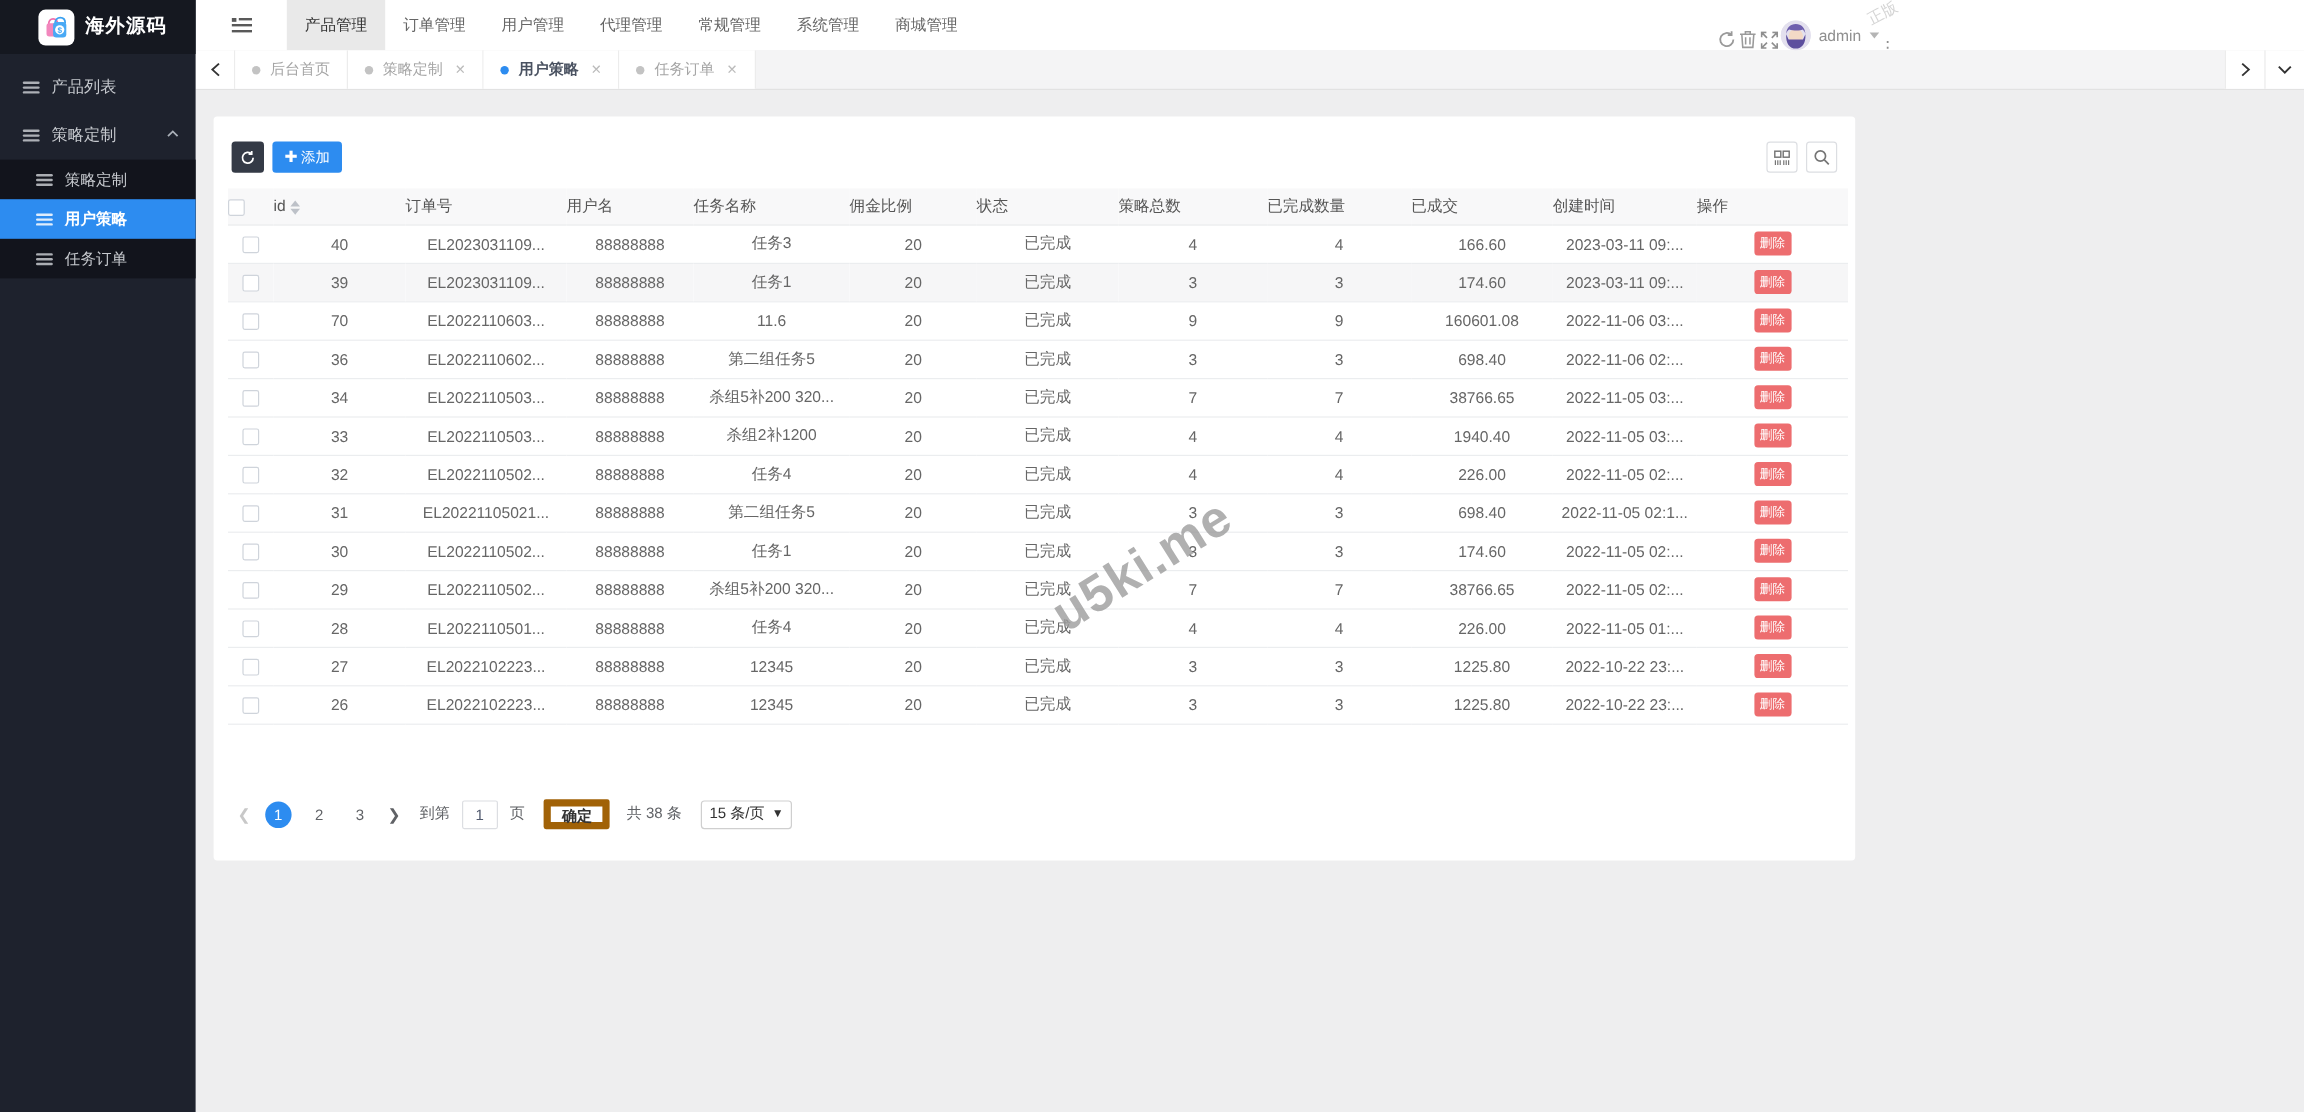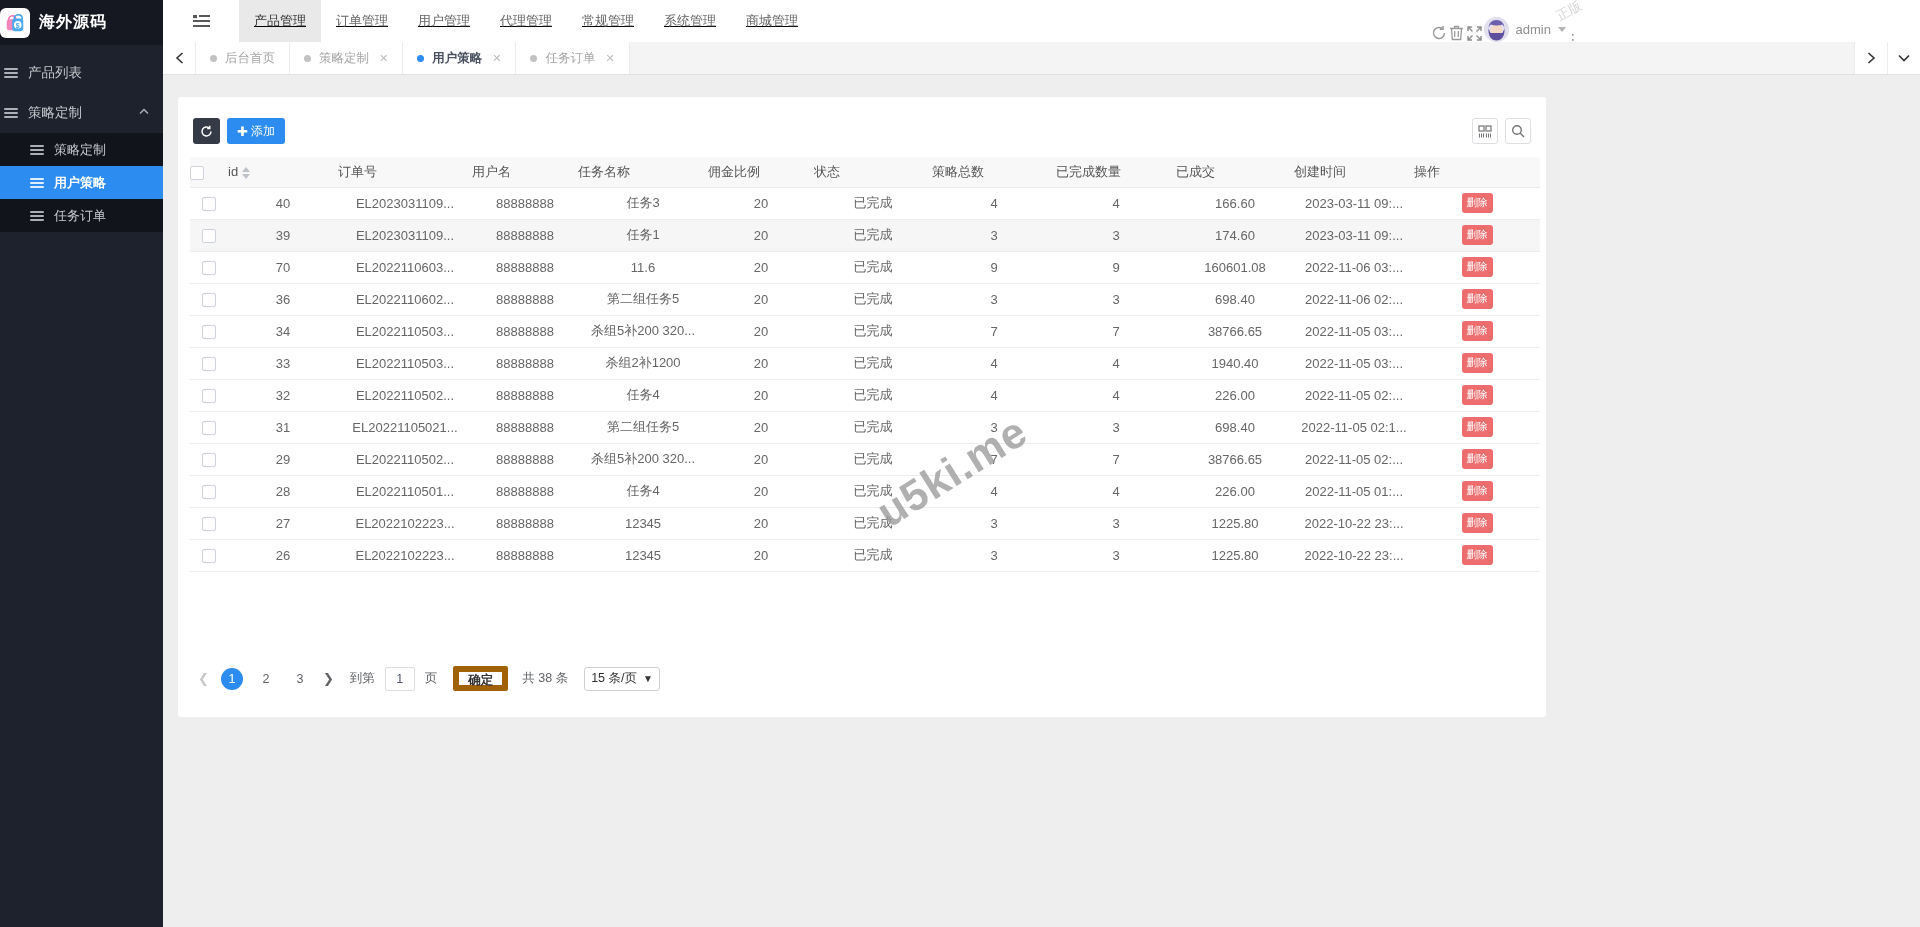--- a/index.html
+++ b/index.html
@@ -1,25 +1,25 @@
 <!DOCTYPE html>
 <html><head>
 <meta charset="utf-8">
 <style>
   * { margin:0; padding:0; box-sizing:border-box; }
   html,body { width:1920px; height:927px; overflow:hidden; font-family:"Liberation Sans","DejaVu Sans",sans-serif; background:#eeeeef; }
   .app { position:relative; width:1920px; height:927px; }
 
   
   .sidebar { position:absolute; left:0; top:0; width:163px; height:927px; background:#1e222d; z-index:5; }
-  .logo { height:45px; background:#151820; display:flex; align-items:center; padding-left:0; gap:9px; }
+  .logo { height:45px; background:#151820; display:flex; align-items:center; padding-left:32px; gap:9px; }
   .logo-badge { width:30px; height:30px; background:#fff; border-radius:6px; display:flex; align-items:center; justify-content:center; }
   .logo-title { color:#fff; font-size:16px; font-weight:bold; letter-spacing:1px; }
   .menu { padding-top:8px; }
-  .menu-item { height:40px; display:flex; align-items:center; padding-left:4px; gap:10px; color:#c6c9ce; font-size:13.5px; cursor:pointer; position:relative; }
+  .menu-item { height:40px; display:flex; align-items:center; padding-left:19px; gap:10px; color:#c6c9ce; font-size:13.5px; cursor:pointer; position:relative; }
   .menu-item .bars { opacity:.85; }
   .menu-item .chev { position:absolute; right:14px; top:15px; }
   .submenu { background:#12141c; }
   .submenu .menu-item { padding-left:30px; height:33px; font-size:13px; }
   .submenu .menu-item.active { background:#2d8cf0; color:#fff; }
   .bars { display:inline-block; width:14px; }
   .bars i { display:block; height:2px; background:currentColor; margin:2px 0; border-radius:1px; }
   .bars i:nth-child(1){ width:14px; } .bars i:nth-child(2){ width:14px; } .bars i:nth-child(3){ width:14px; }
 
   
@@ -161,21 +161,21 @@
 
   <div class="header">
     <div class="collapse-btn">
       <svg width="17" height="14" viewBox="0 0 17 14">
         <rect x="0" y="1" width="4" height="3.2" fill="#595959"></rect>
         <rect x="6" y="1" width="11" height="2" fill="#595959"></rect>
         <rect x="0" y="6" width="17" height="2" fill="#595959"></rect>
         <rect x="0" y="11" width="17" height="2" fill="#595959"></rect>
       </svg>
     </div>
-    <div id="topnav" style="display:flex;text-decoration:underline;">
+    <div id="topnav" style="display:flex;">
         <div class="nav-item active">产品管理</div>
         <div class="nav-item">订单管理</div>
         <div class="nav-item">用户管理</div>
         <div class="nav-item">代理管理</div>
         <div class="nav-item">常规管理</div>
         <div class="nav-item">系统管理</div>
         <div class="nav-item">商城管理</div>
       </div>
     <div class="header-right">
       <span class="hicon">
@@ -423,20 +423,34 @@
                 <td>20</td>
                 <td>已完成</td>
                 <td>3</td>
                 <td>3</td>
                 <td>698.40</td>
                 <td>2022-11-05 02:1...</td>
                 <td><button class="btn-del">删除</button></td>
               </tr>
               <tr>
                 <td><span class="cb"></span></td>
+                <td>30</td>
+                <td>EL2022110502...</td>
+                <td>88888888</td>
+                <td>任务1</td>
+                <td>20</td>
+                <td>已完成</td>
+                <td>3</td>
+                <td>3</td>
+                <td>174.60</td>
+                <td>2022-11-05 02:...</td>
+                <td><button class="btn-del">删除</button></td>
+              </tr>
+              <tr>
+                <td><span class="cb"></span></td>
                 <td>29</td>
                 <td>EL2022110502...</td>
                 <td>88888888</td>
                 <td>杀组5补200 320...</td>
                 <td>20</td>
                 <td>已完成</td>
                 <td>7</td>
                 <td>7</td>
                 <td>38766.65</td>
                 <td>2022-11-05 02:...</td>

